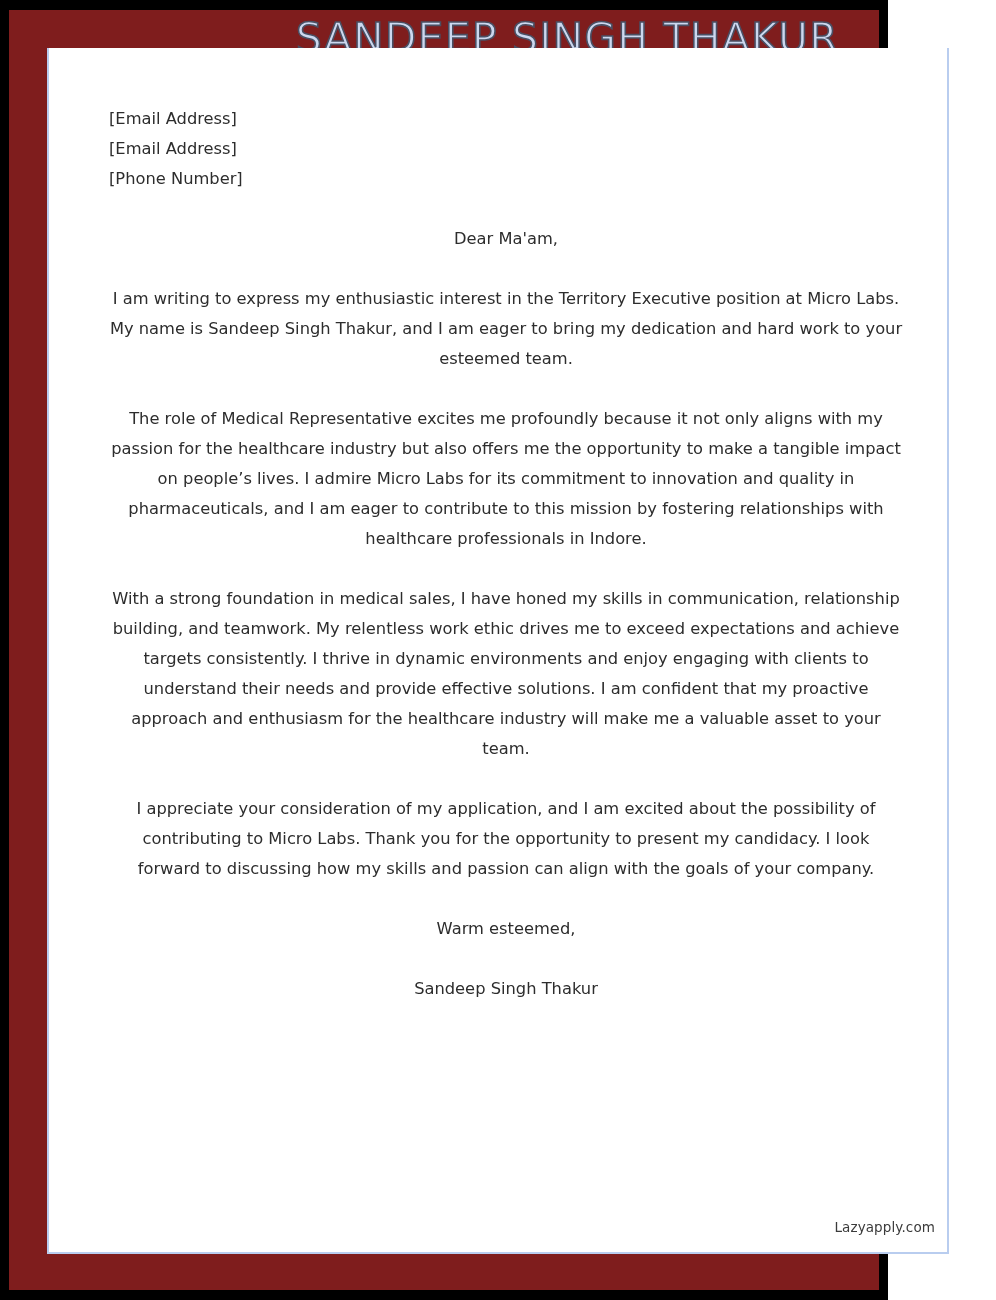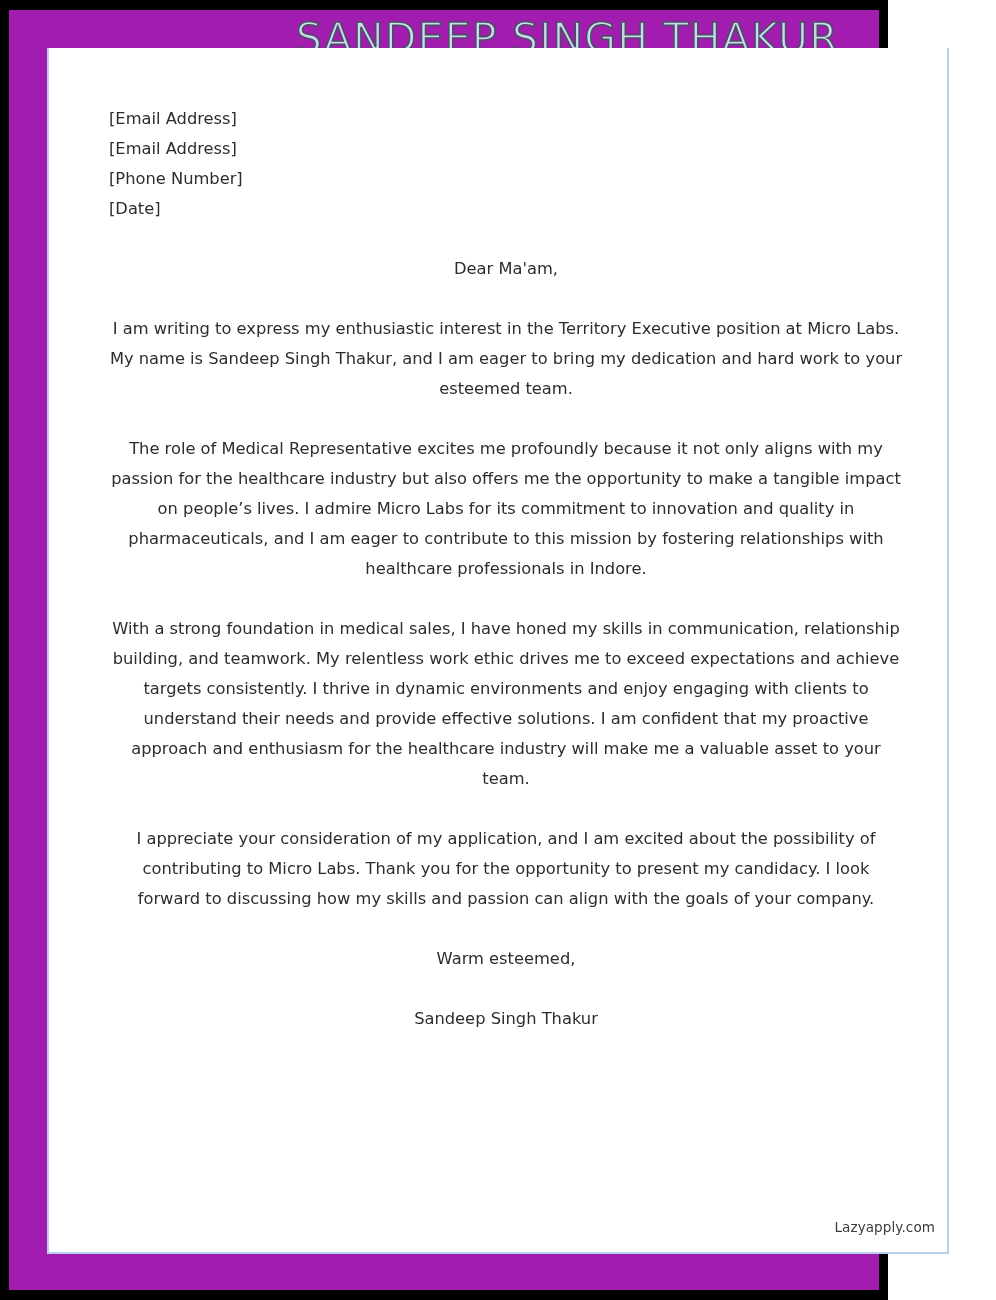--- a/index.html
+++ b/index.html
@@ -13,21 +13,21 @@
     background: #ffffff;
     font-family: "DejaVu Sans", sans-serif;
   }
 
   
   .page {
     position: relative;
     width: 888px;
     height: 1300px;
     box-sizing: border-box;
-    background: #a21caf;
+    background: #7f1d1d;
     border-top: 10px solid #000000;
     border-bottom: 10px solid #000000;
     border-left: 9px solid #000000;
     border-right: 9px solid #000000;
   }
 
   
   .header-name {
     position: absolute;
     left: 0;
@@ -122,21 +122,20 @@
   <div class="sheet-topbar"></div>
 
   <div class="sheet">
 
     <div class="letter">
 
       <div class="block">
         <span class="addr-line">[Email Address]</span>
         <span class="addr-line">[Email Address]</span>
         <span class="addr-line">[Phone Number]</span>
-        <span class="addr-line">[Date]</span>
       </div>
 
       <div class="gap"></div>
 
       <p class="para">Dear Ma'am,</p>
 
       <div class="gap"></div>
 
       <p class="para">I am writing to express my enthusiastic interest in the Territory Executive position at Micro Labs. My name is Sandeep Singh Thakur, and I am eager to bring my dedication and hard work to your esteemed team.</p>
 

